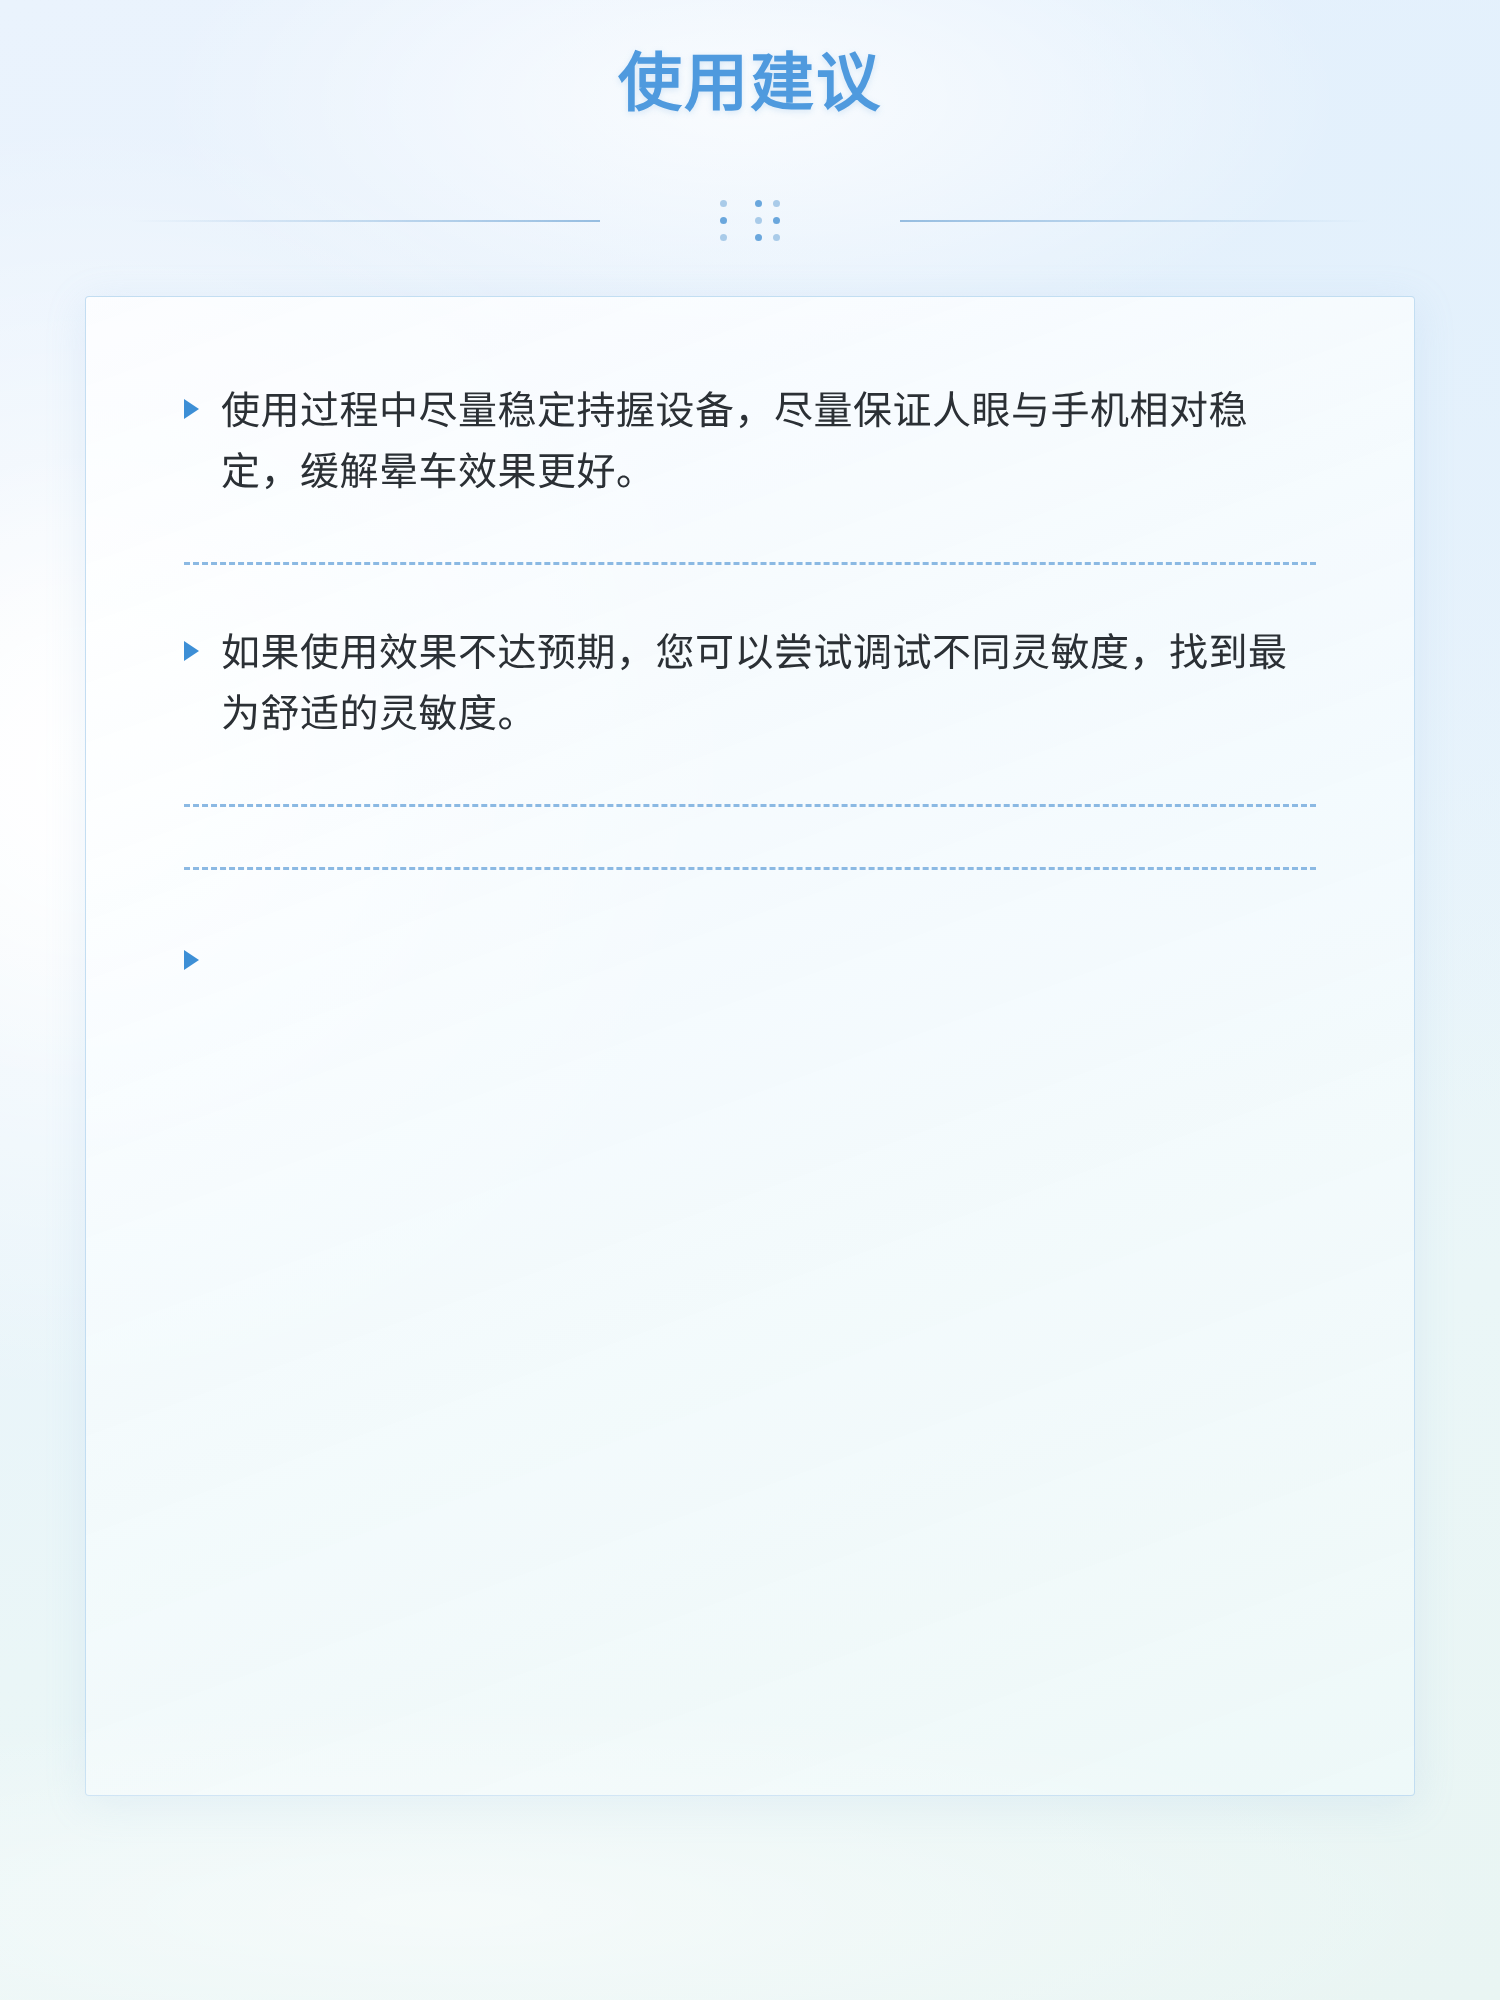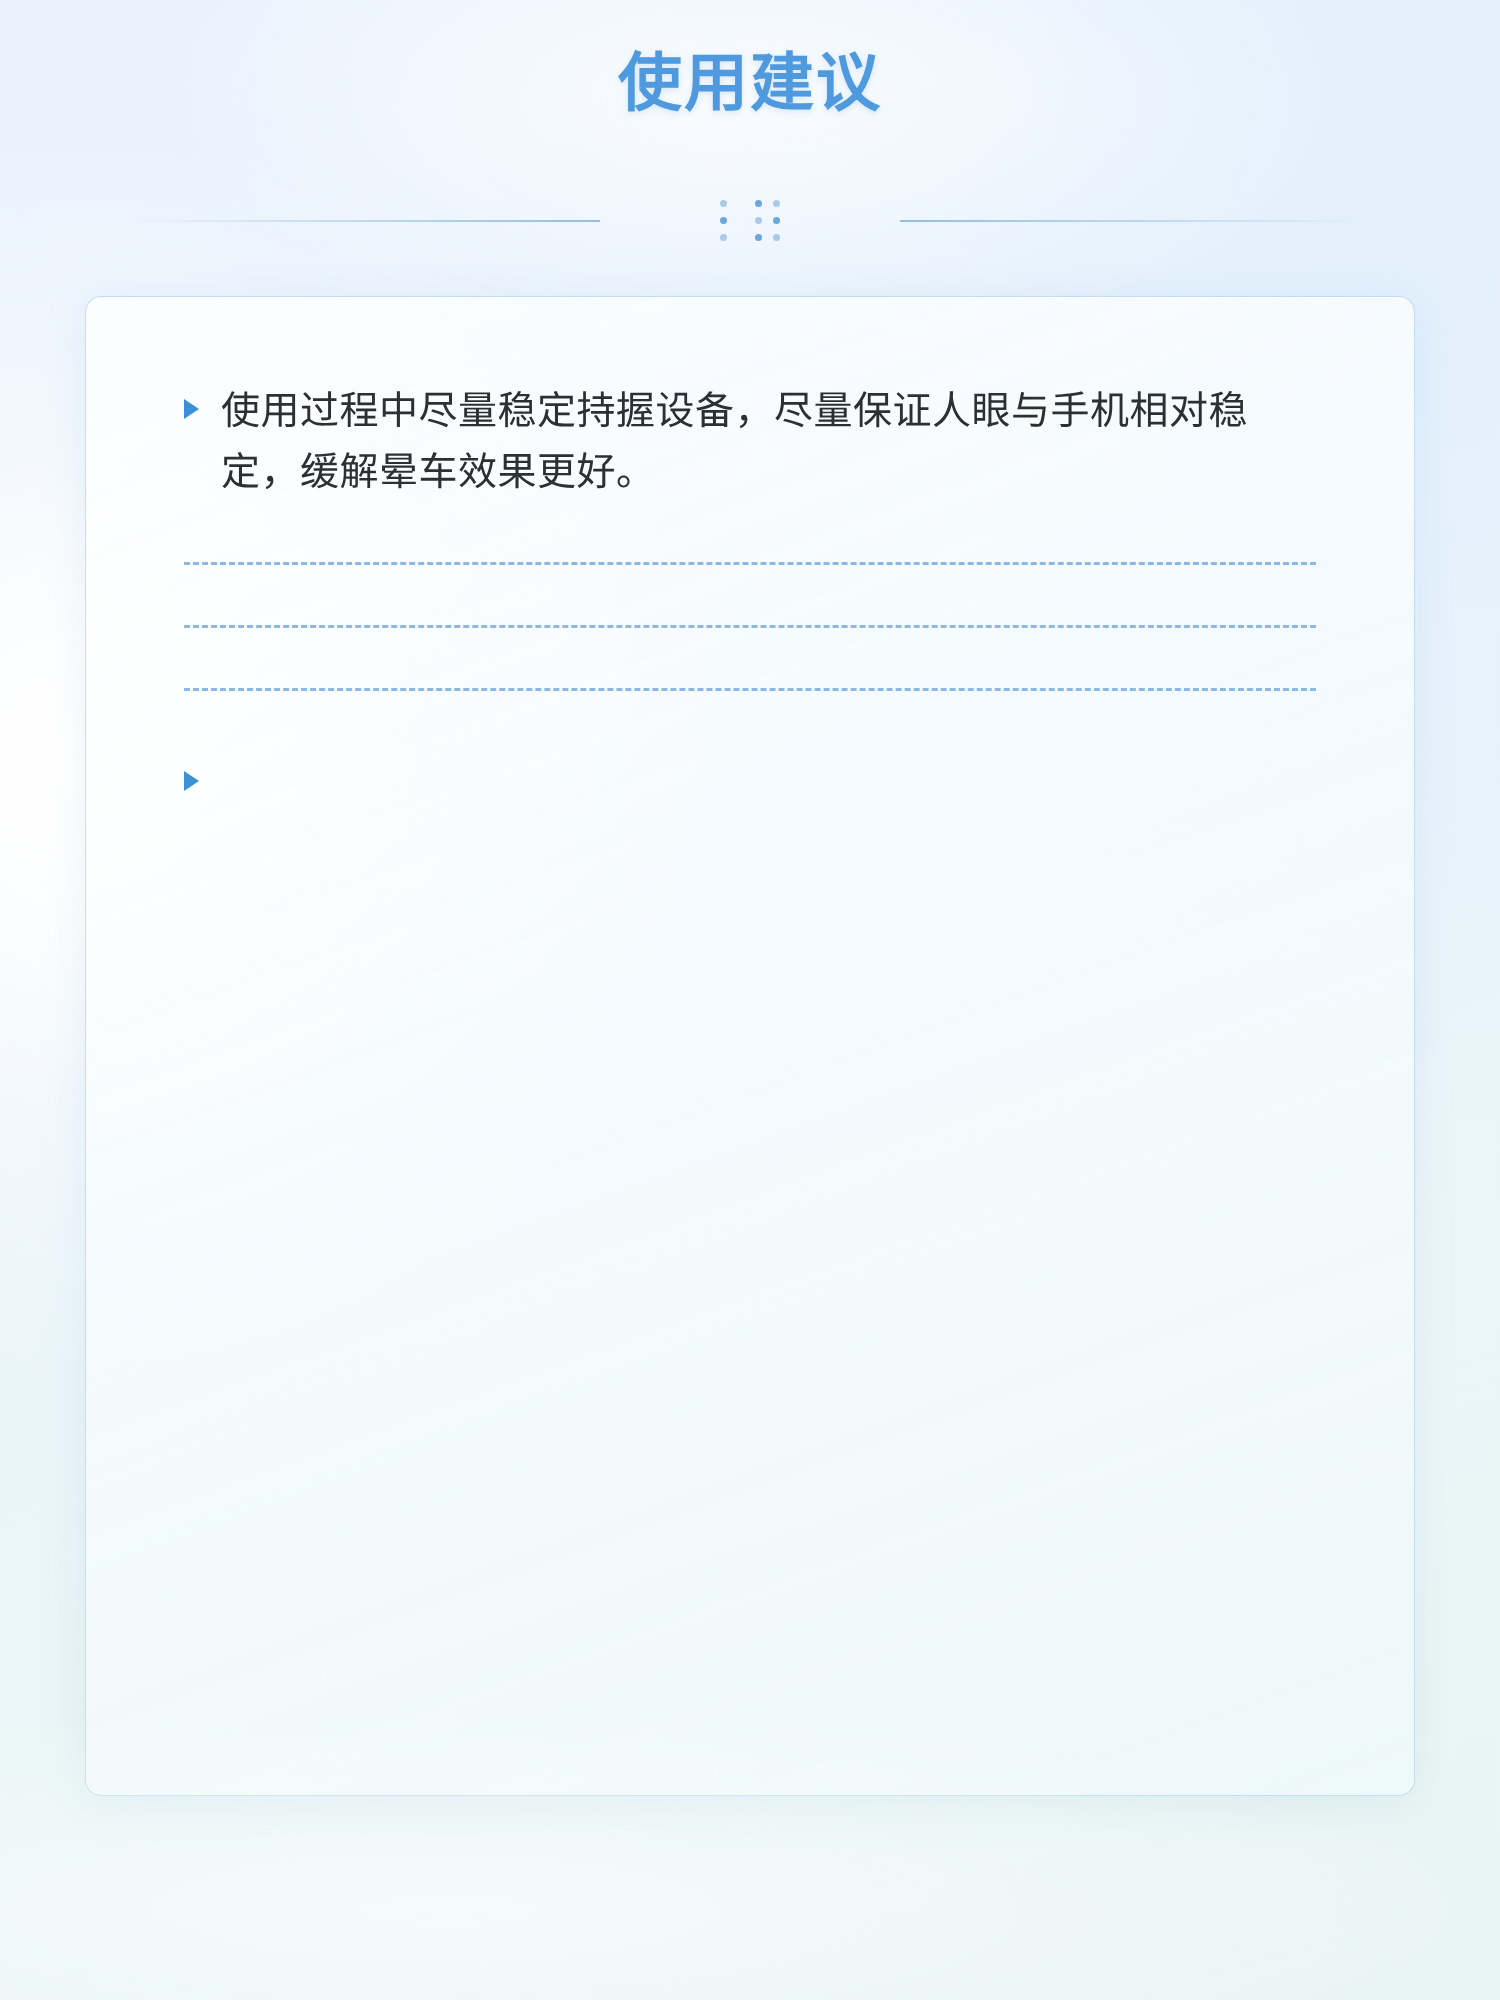--- a/index.html
+++ b/index.html
@@ -104,21 +104,21 @@
   .dot-cluster i.dim { background: #a9cbe9; }
   .dot-cluster i.hidden { background: transparent; }
 
   
   .card {
     position: relative;
     margin: 46px auto 0;
     width: 1330px;
     height: 1500px;
     box-sizing: border-box;
-    border-radius: 16px;
+    border-radius: 4px;
     border: 1px solid rgba(186,216,240,0.85);
     background: linear-gradient(160deg, rgba(255,255,255,0.78) 0%, rgba(249,253,255,0.72) 45%, rgba(240,250,250,0.68) 100%);
     box-shadow: 0 8px 40px rgba(150,190,225,0.18);
     padding: 84px 76px 60px 76px;
     overflow: hidden;
   }
 
   .tip {
     display: flex;
     align-items: flex-start;
@@ -192,20 +192,24 @@
 
   <div class="card">
 
     <div class="tip">
       <span class="marker"></span>
       <span class="text">使用过程中尽量稳定持握设备，尽量保证人眼与手机相对稳定，缓解晕车效果更好。</span>
     </div>
 
     <div class="sep"></div>
 
+    <div class="tip">
+      <span class="marker"></span>
+      <span class="text">如果使用效果不达预期，您可以尝试调试不同灵敏度，找到最为舒适的灵敏度。</span>
+    </div>
 
     <div class="sep"></div>
 
 
     <div class="sep last-gap"></div>
 
     <div class="tip">
       <span class="marker"></span>
     </div>
 

